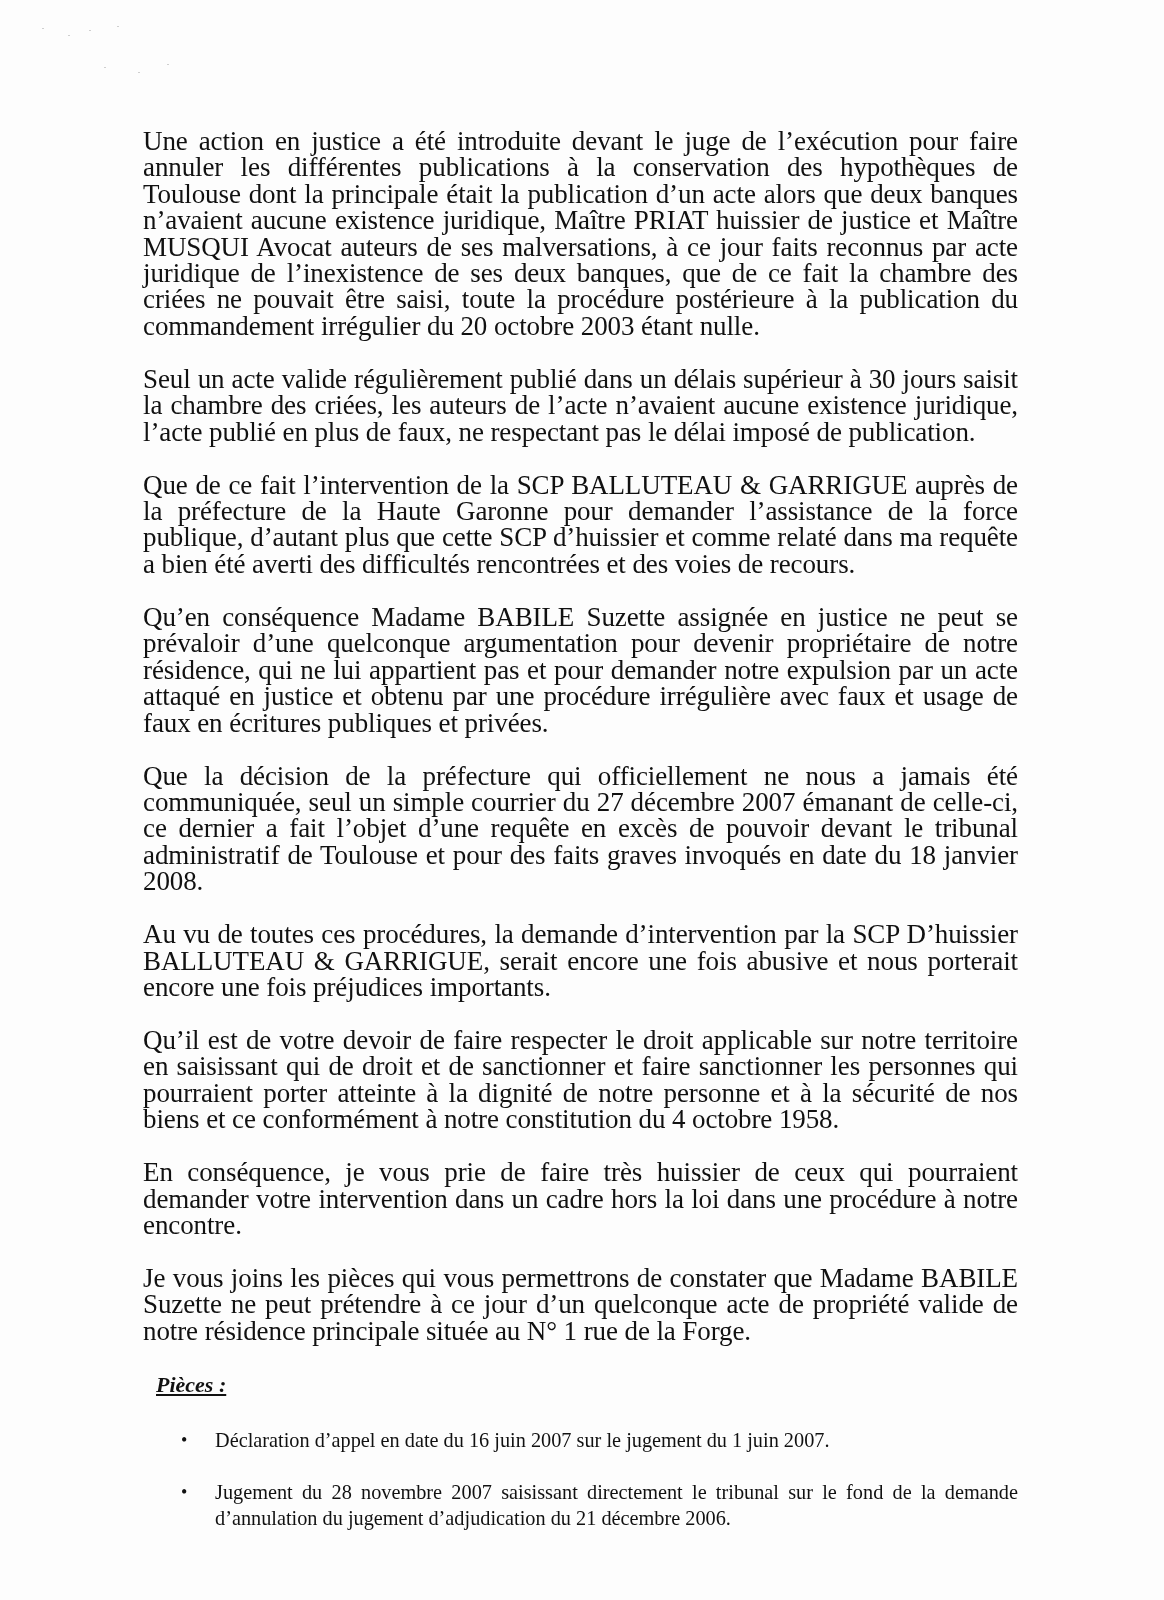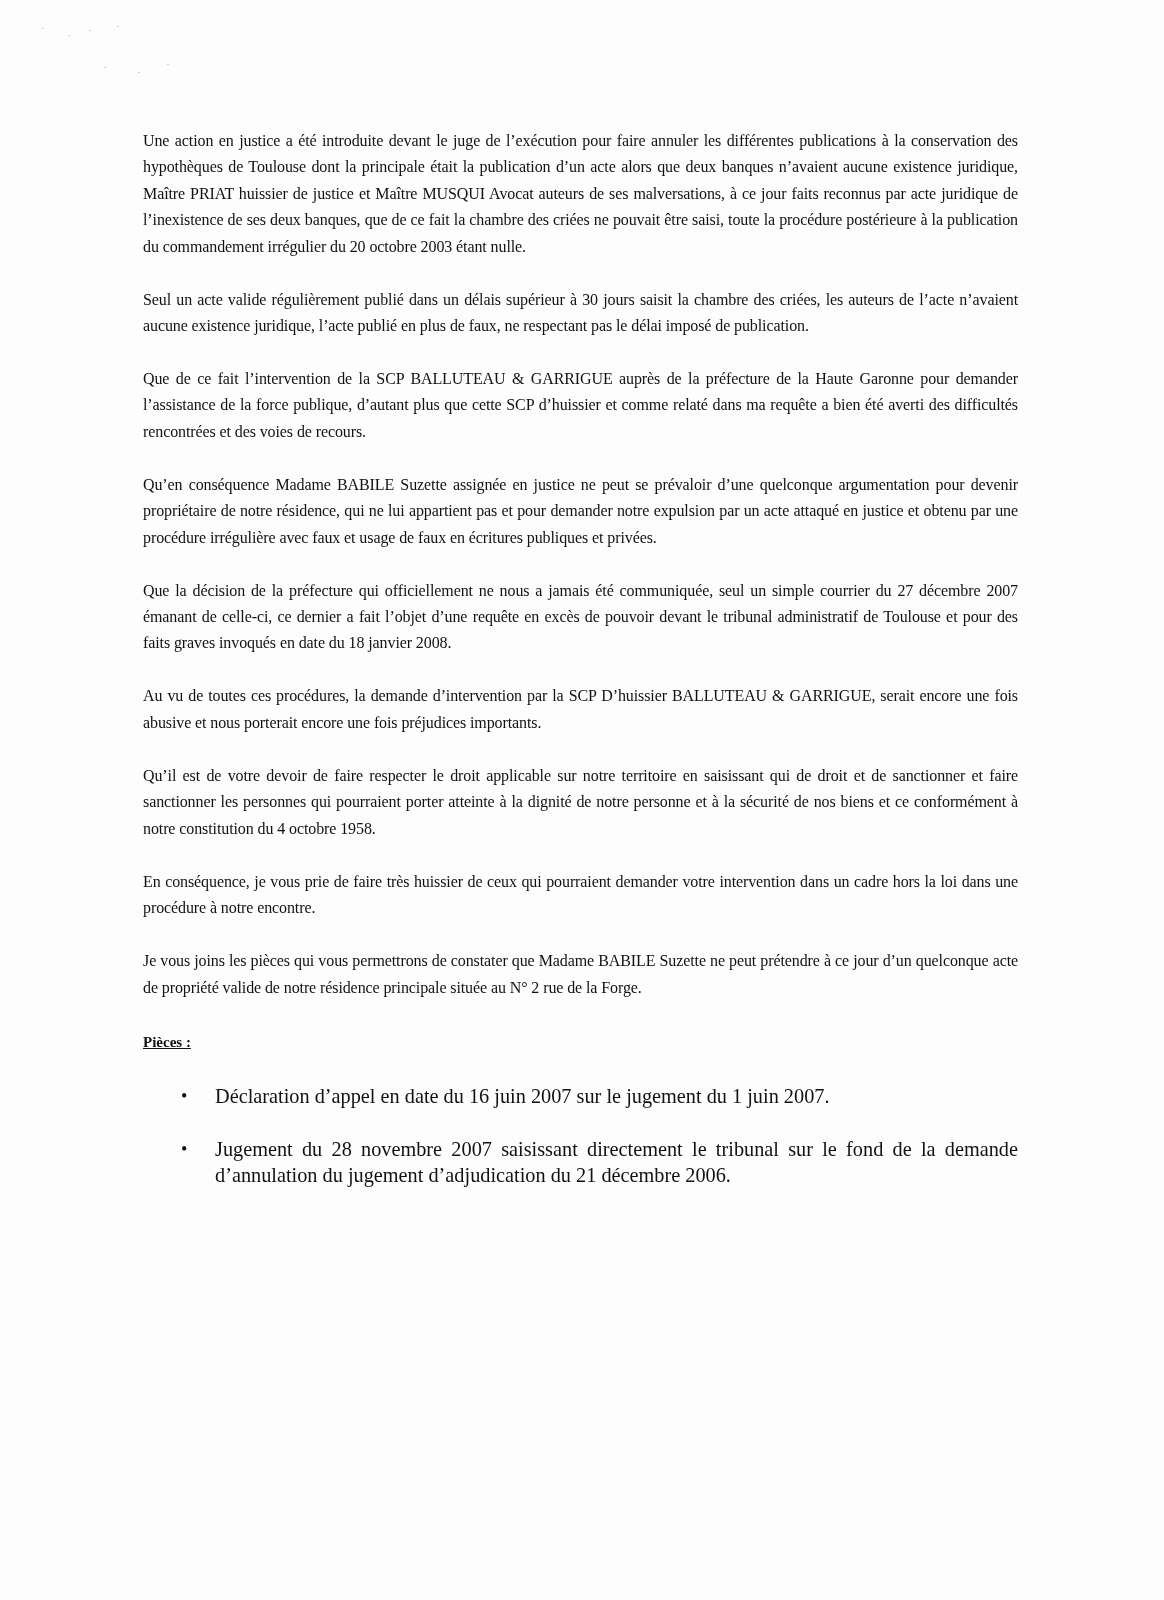--- a/index.html
+++ b/index.html
@@ -29,35 +29,36 @@
       height: 1px;
       background: #cfcfcf;
     }
     .content {
       position: absolute;
       left: 143px;
       top: 128px;
       width: 875px;
     }
     .para {
-      font-size: 16px;
+      font-size: 27px;
       line-height: 26.4px;
       margin: 0 0 26.6px 0;
       text-align: justify;
       letter-spacing: -0.1px;
     }
     .para.last-before-heading {
       margin-bottom: 28px;
     }
     .heading {
-      font-size: 15px;
+      font-size: 22px;
       line-height: 26.4px;
       font-weight: bold;
       text-decoration: underline;
-      margin: 0 0 28px 0;
+      margin: 0 0 28px 13px;
+      font-style: italic;
     }
     .pieces-list {
       list-style: none;
       padding: 0;
       margin: 0;
     }
     .pieces-item {
       position: relative;
       padding-left: 72px;
       font-size: 20.3px;
@@ -88,21 +89,21 @@
 
   <div class="content">
     <p class="para">Une action en justice a été introduite devant le juge de l’exécution pour faire annuler les différentes publications à la conservation des hypothèques de Toulouse dont la principale était la publication d’un acte alors que deux banques n’avaient aucune existence juridique, Maître PRIAT huissier de justice et Maître MUSQUI Avocat auteurs de ses malversations, à ce jour faits reconnus par acte juridique de l’inexistence de ses deux banques, que de ce fait la chambre des criées ne pouvait être saisi, toute la procédure postérieure à la publication du commandement irrégulier du 20 octobre 2003 étant nulle.</p>
     <p class="para">Seul un acte valide régulièrement publié dans un délais supérieur à 30 jours saisit la chambre des criées, les auteurs de l’acte n’avaient aucune existence juridique, l’acte publié en plus de faux, ne respectant pas le délai imposé de publication.</p>
     <p class="para">Que de ce fait l’intervention de la SCP BALLUTEAU &amp; GARRIGUE auprès de la préfecture de la Haute Garonne pour demander l’assistance de la force publique, d’autant plus que cette SCP d’huissier et comme relaté dans ma requête a bien été averti des difficultés rencontrées et des voies de recours.</p>
     <p class="para">Qu’en conséquence Madame BABILE Suzette assignée en justice ne peut se prévaloir d’une quelconque argumentation pour devenir propriétaire de notre résidence,  qui ne lui appartient pas et pour demander notre expulsion par un acte attaqué en justice et obtenu par une procédure irrégulière avec faux et usage de faux en écritures publiques et privées.</p>
     <p class="para">Que la décision de la préfecture qui officiellement ne nous a jamais été communiquée, seul un simple courrier du 27 décembre 2007 émanant de celle-ci, ce dernier a fait l’objet d’une requête en excès de pouvoir devant le tribunal administratif de Toulouse et pour des faits graves invoqués en date du 18 janvier 2008.</p>
     <p class="para">Au vu de toutes ces procédures, la demande d’intervention par la SCP D’huissier BALLUTEAU &amp; GARRIGUE, serait encore une fois abusive et nous porterait encore une fois préjudices importants.</p>
     <p class="para">Qu’il est de votre devoir de faire respecter le droit applicable sur notre territoire en saisissant qui de droit et de sanctionner et faire sanctionner les personnes qui pourraient porter atteinte à la dignité de notre personne et à la sécurité de nos biens et ce conformément à notre constitution du 4 octobre 1958.</p>
     <p class="para">En conséquence, je vous prie de faire très huissier de ceux qui pourraient demander votre intervention dans un cadre hors la loi dans une procédure à notre encontre.</p>
-    <p class="para last-before-heading">Je vous joins les pièces qui vous permettrons de constater que Madame BABILE Suzette ne peut prétendre à ce jour d’un quelconque acte de propriété valide de notre résidence principale située au N° 2 rue de la Forge.</p>
+    <p class="para last-before-heading">Je vous joins les pièces qui vous permettrons de constater que Madame BABILE Suzette ne peut prétendre à ce jour d’un quelconque acte de propriété valide de notre résidence principale située au N° 1 rue de la Forge.</p>
 
     <div class="heading">Pièces :</div>
 
     <ul class="pieces-list">
       <li class="pieces-item">
         <span class="bullet">•</span>
         <span>Déclaration d’appel en date du 16 juin 2007 sur le jugement du 1 juin 2007.</span>
       </li>
       <li class="pieces-item">
         <span class="bullet">•</span>

